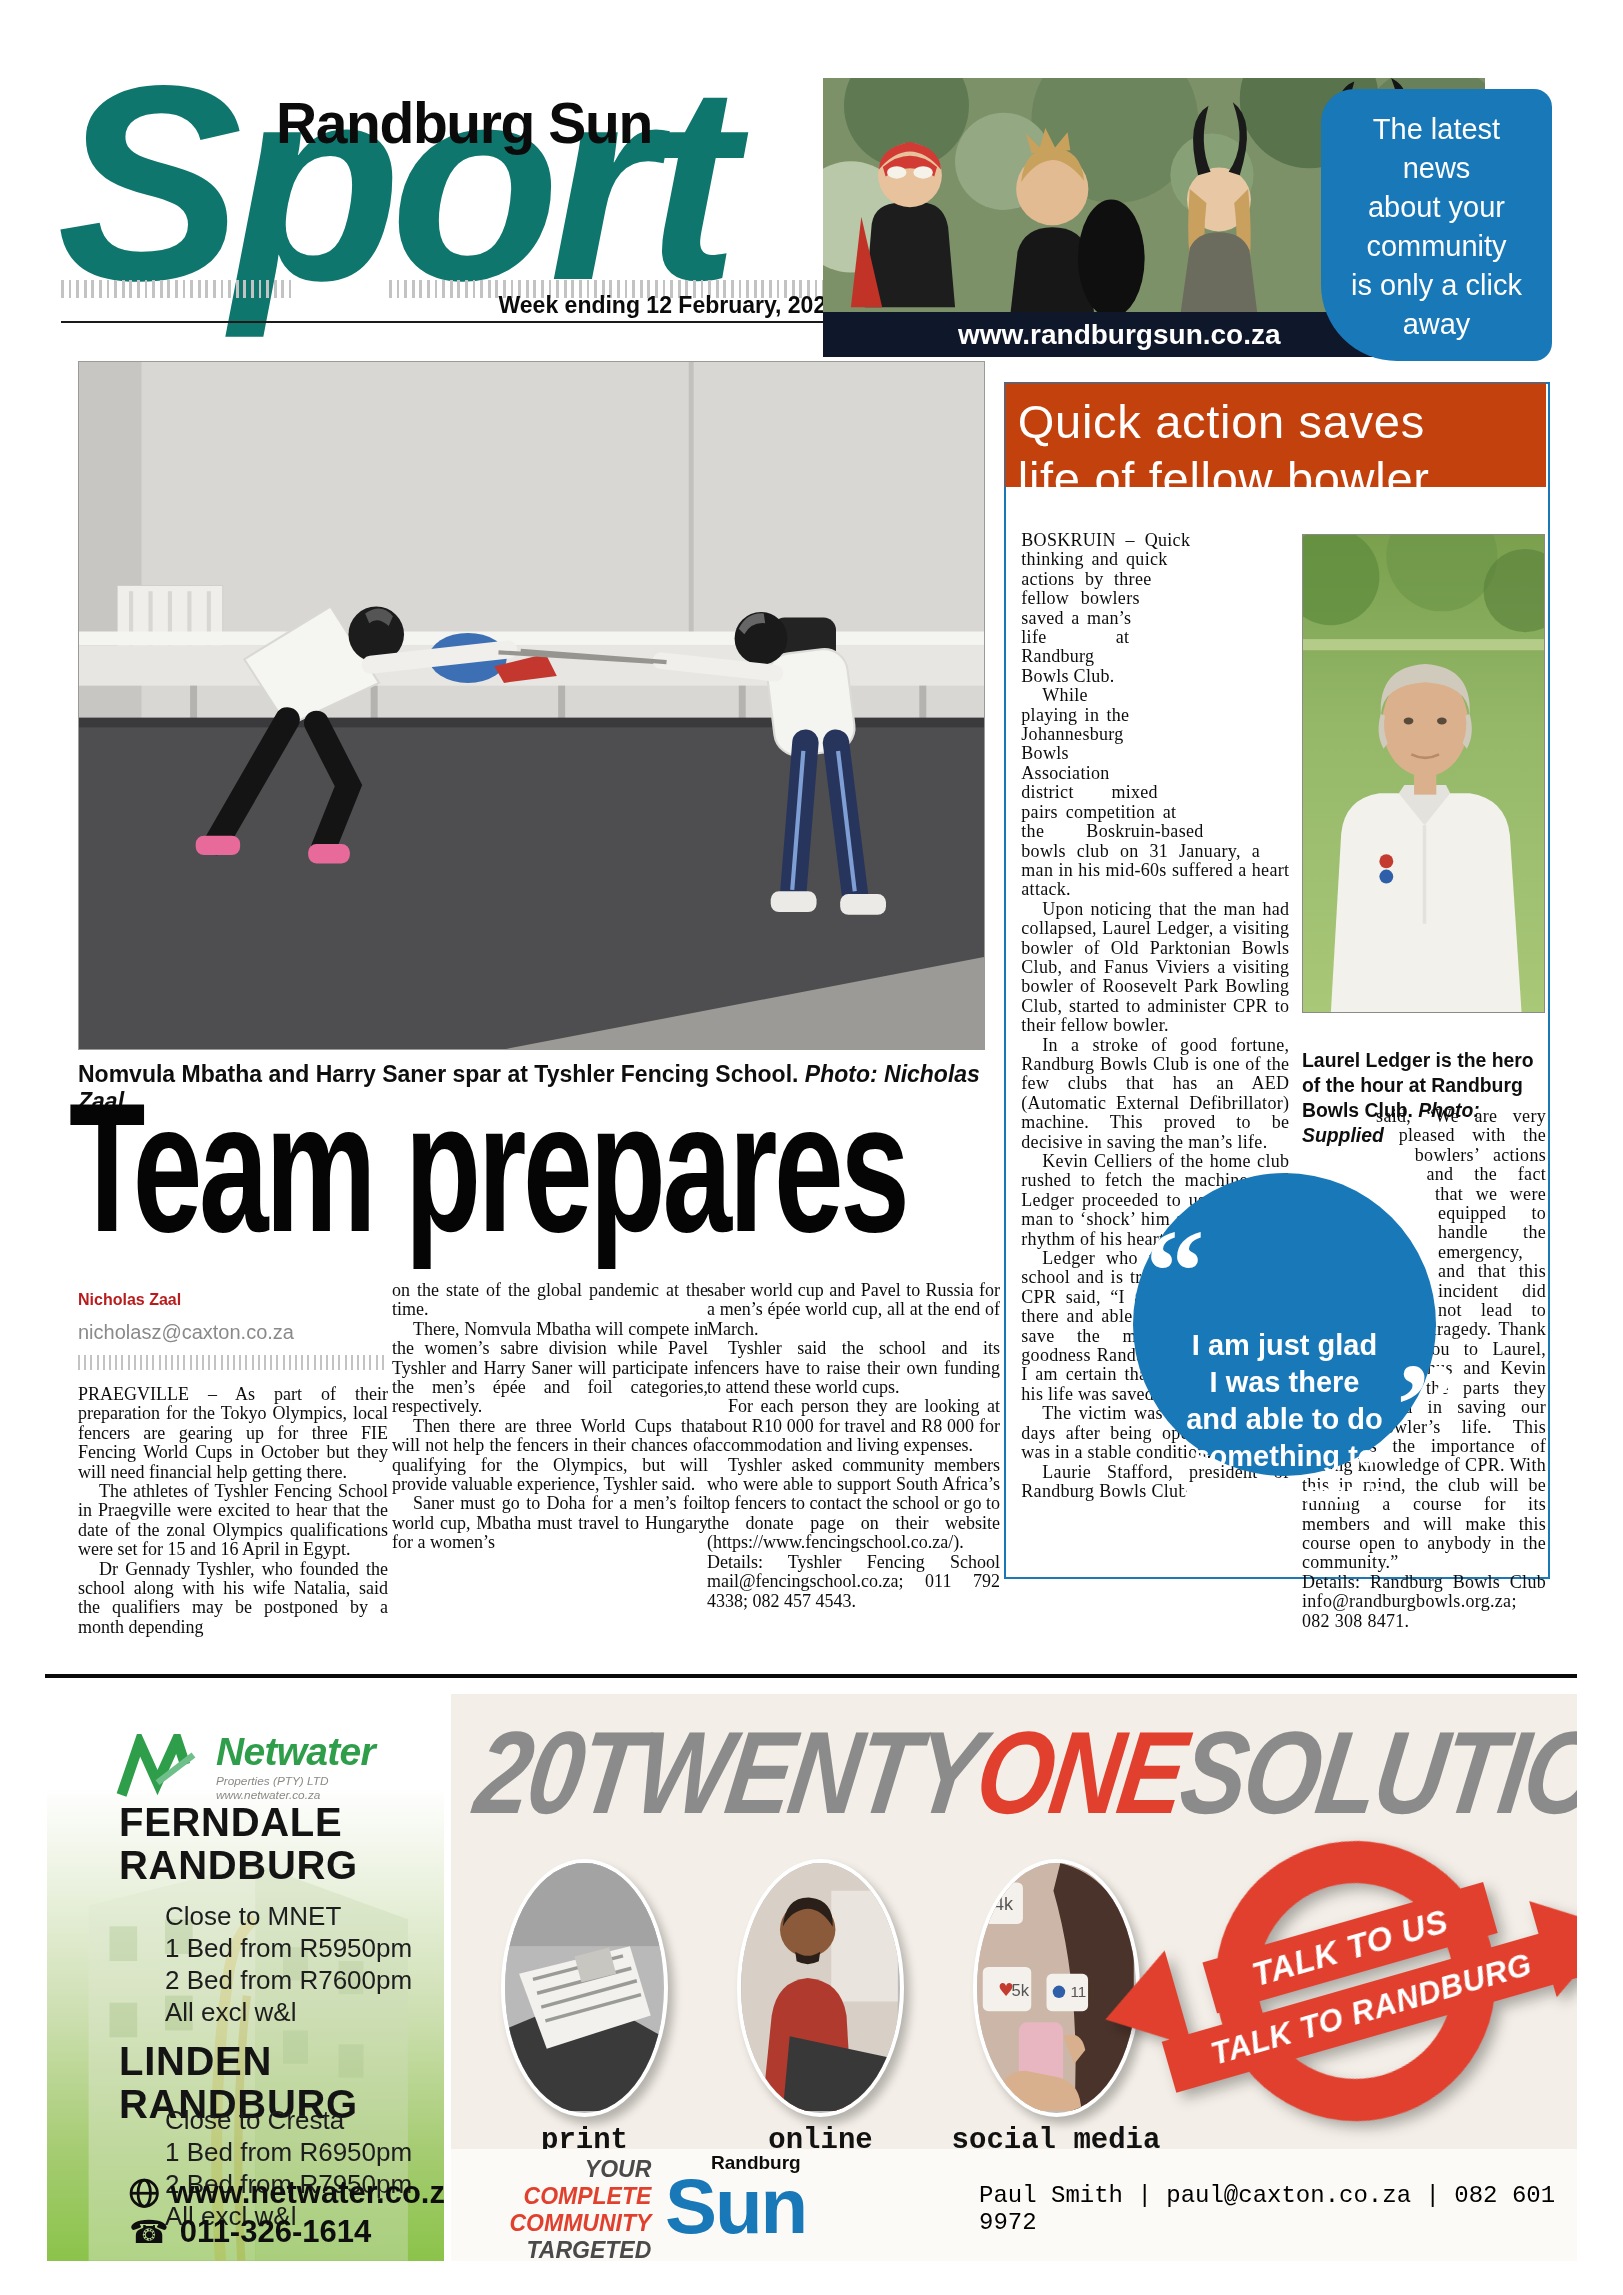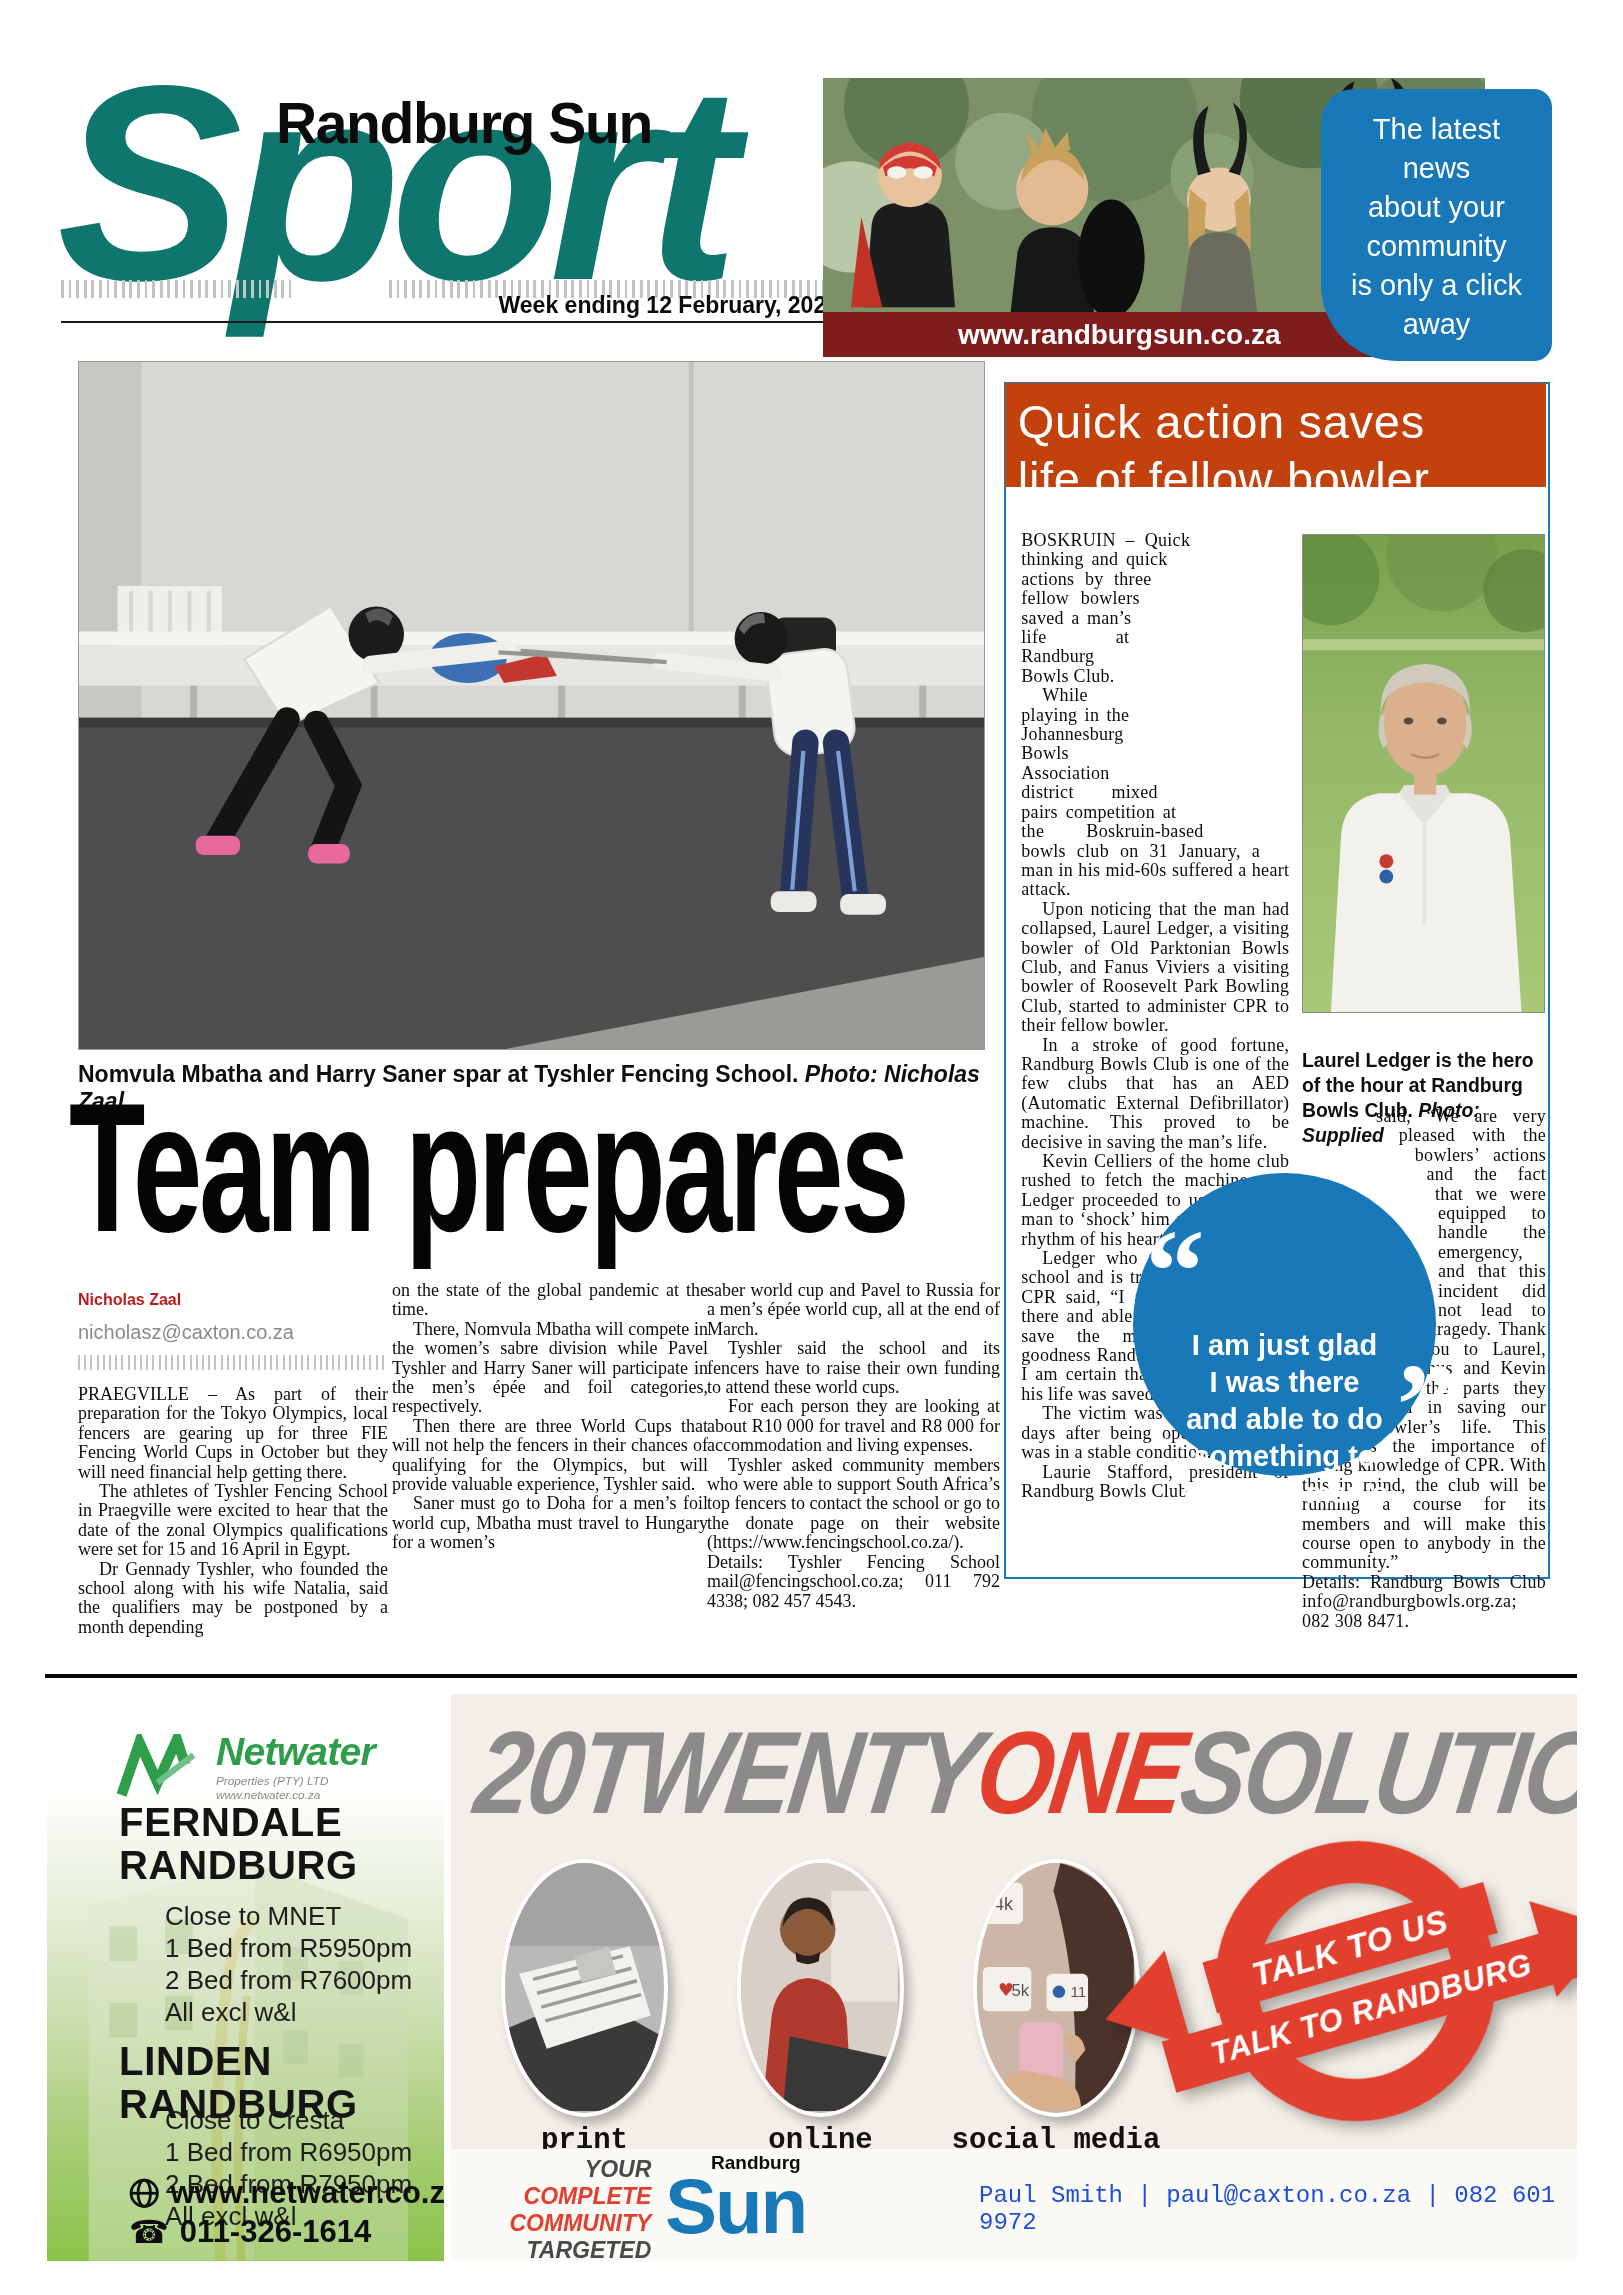--- a/index.html
+++ b/index.html
@@ -10,21 +10,21 @@
   #sport-title{left:57px;top:44px;font-size:278px;font-weight:700;color:#0f766e;
                letter-spacing:-11px;line-height:1;font-style:italic;}
   #masthead-kicker{left:276px;top:90px;font-size:57px;font-weight:700;color:#0b0b0b;letter-spacing:-1.4px;}
   .tickerline{height:18px;background:repeating-linear-gradient(90deg,#c3c3c3 0 2.8px,transparent 2.8px 7.6px);}
   #tick-left{left:61px;top:280px;width:230px;}
   #tick-right{left:389px;top:280px;width:450px;}
   #date-line{left:486px;top:292px;width:353px;text-align:right;font-size:23px;font-weight:700;color:#0b0b0b;}
   #masthead-rule{left:61px;top:321px;width:777px;height:2.1px;background:#1a1a1a;}
   
   #promo-photo{left:823px;top:78px;width:662px;height:234px;overflow:hidden;background:#7b8f6a;}
-  #promo-banner{left:823px;top:312px;width:583px;height:45px;background:#7f1d1d;color:#fff;
+  #promo-banner{left:823px;top:312px;width:583px;height:45px;background:#0f172a;color:#fff;
                 font-size:28px;font-weight:700;line-height:45px;padding-left:135px;box-sizing:border-box;}
   #promo-crescent{left:1383px;top:125px;width:50px;height:236px;background:#d43a2a;border-radius:28px;}
   #promo-box{left:1321px;top:89px;width:231px;height:272px;background:#1878b8;color:#fff;
              border-radius:33px 18px 18px 76px;text-align:center;font-size:29px;line-height:39px;
              padding:21px 9.7px 0;box-sizing:border-box;white-space:pre-line;}
   
   #fencing-photo{left:78px;top:361px;width:907px;height:689px;border:0.7px solid #9a9a97;
                  box-sizing:border-box;overflow:hidden;background:#d8d7d3;}
   #fencing-caption{left:78px;top:1061px;width:907px;font-size:23px;font-weight:700;color:#0e0e0e;}
   #fencing-caption .credit{font-style:italic;}
@@ -100,21 +100,21 @@
   .arr{position:absolute;width:0;height:0;border-top:50px solid transparent;border-bottom:50px solid transparent;}
   #arr-left{left:-42px;top:64px;border-right:76px solid #e2402e;}
   #arr-right{right:-44px;top:117px;border-left:76px solid #e2402e;}
   #ad-strip{position:absolute;left:0;top:455px;width:1126px;height:124px;background:#fcfaf6;}
   #tagline{position:absolute;left:8.3px;top:7px;width:192px;text-align:right;font-size:23px;line-height:27px;
            font-weight:700;font-style:italic;}
   #tagline .d{color:#4a4a4a;} #tagline .r{color:#e2402e;}
   #sun-logo{position:absolute;left:214px;top:2.8px;width:153px;}
   #sun-top{font-size:19px;font-weight:700;color:#0c0c0c;margin-left:46px;}
   #sun-main{font-size:78px;font-weight:700;color:#1878b8;line-height:64px;letter-spacing:-2.1px;}
-  #ad-contact{position:absolute;left:528px;top:33px;font-family:"Liberation Mono",monospace;font-size:24px;color:#1d4ed8;}
+  #ad-contact{position:absolute;left:528px;top:33px;font-family:"Liberation Mono",monospace;font-size:24px;color:#000000;}
 </style>
 </head>
 <body>
 
 <div id="page">
 
   <div class="abs" id="sport-title">Sport</div>
   <div class="abs" id="masthead-kicker">Randburg Sun</div>
   <div class="abs tickerline" id="tick-left"></div>
   <div class="abs tickerline" id="tick-right"></div>

